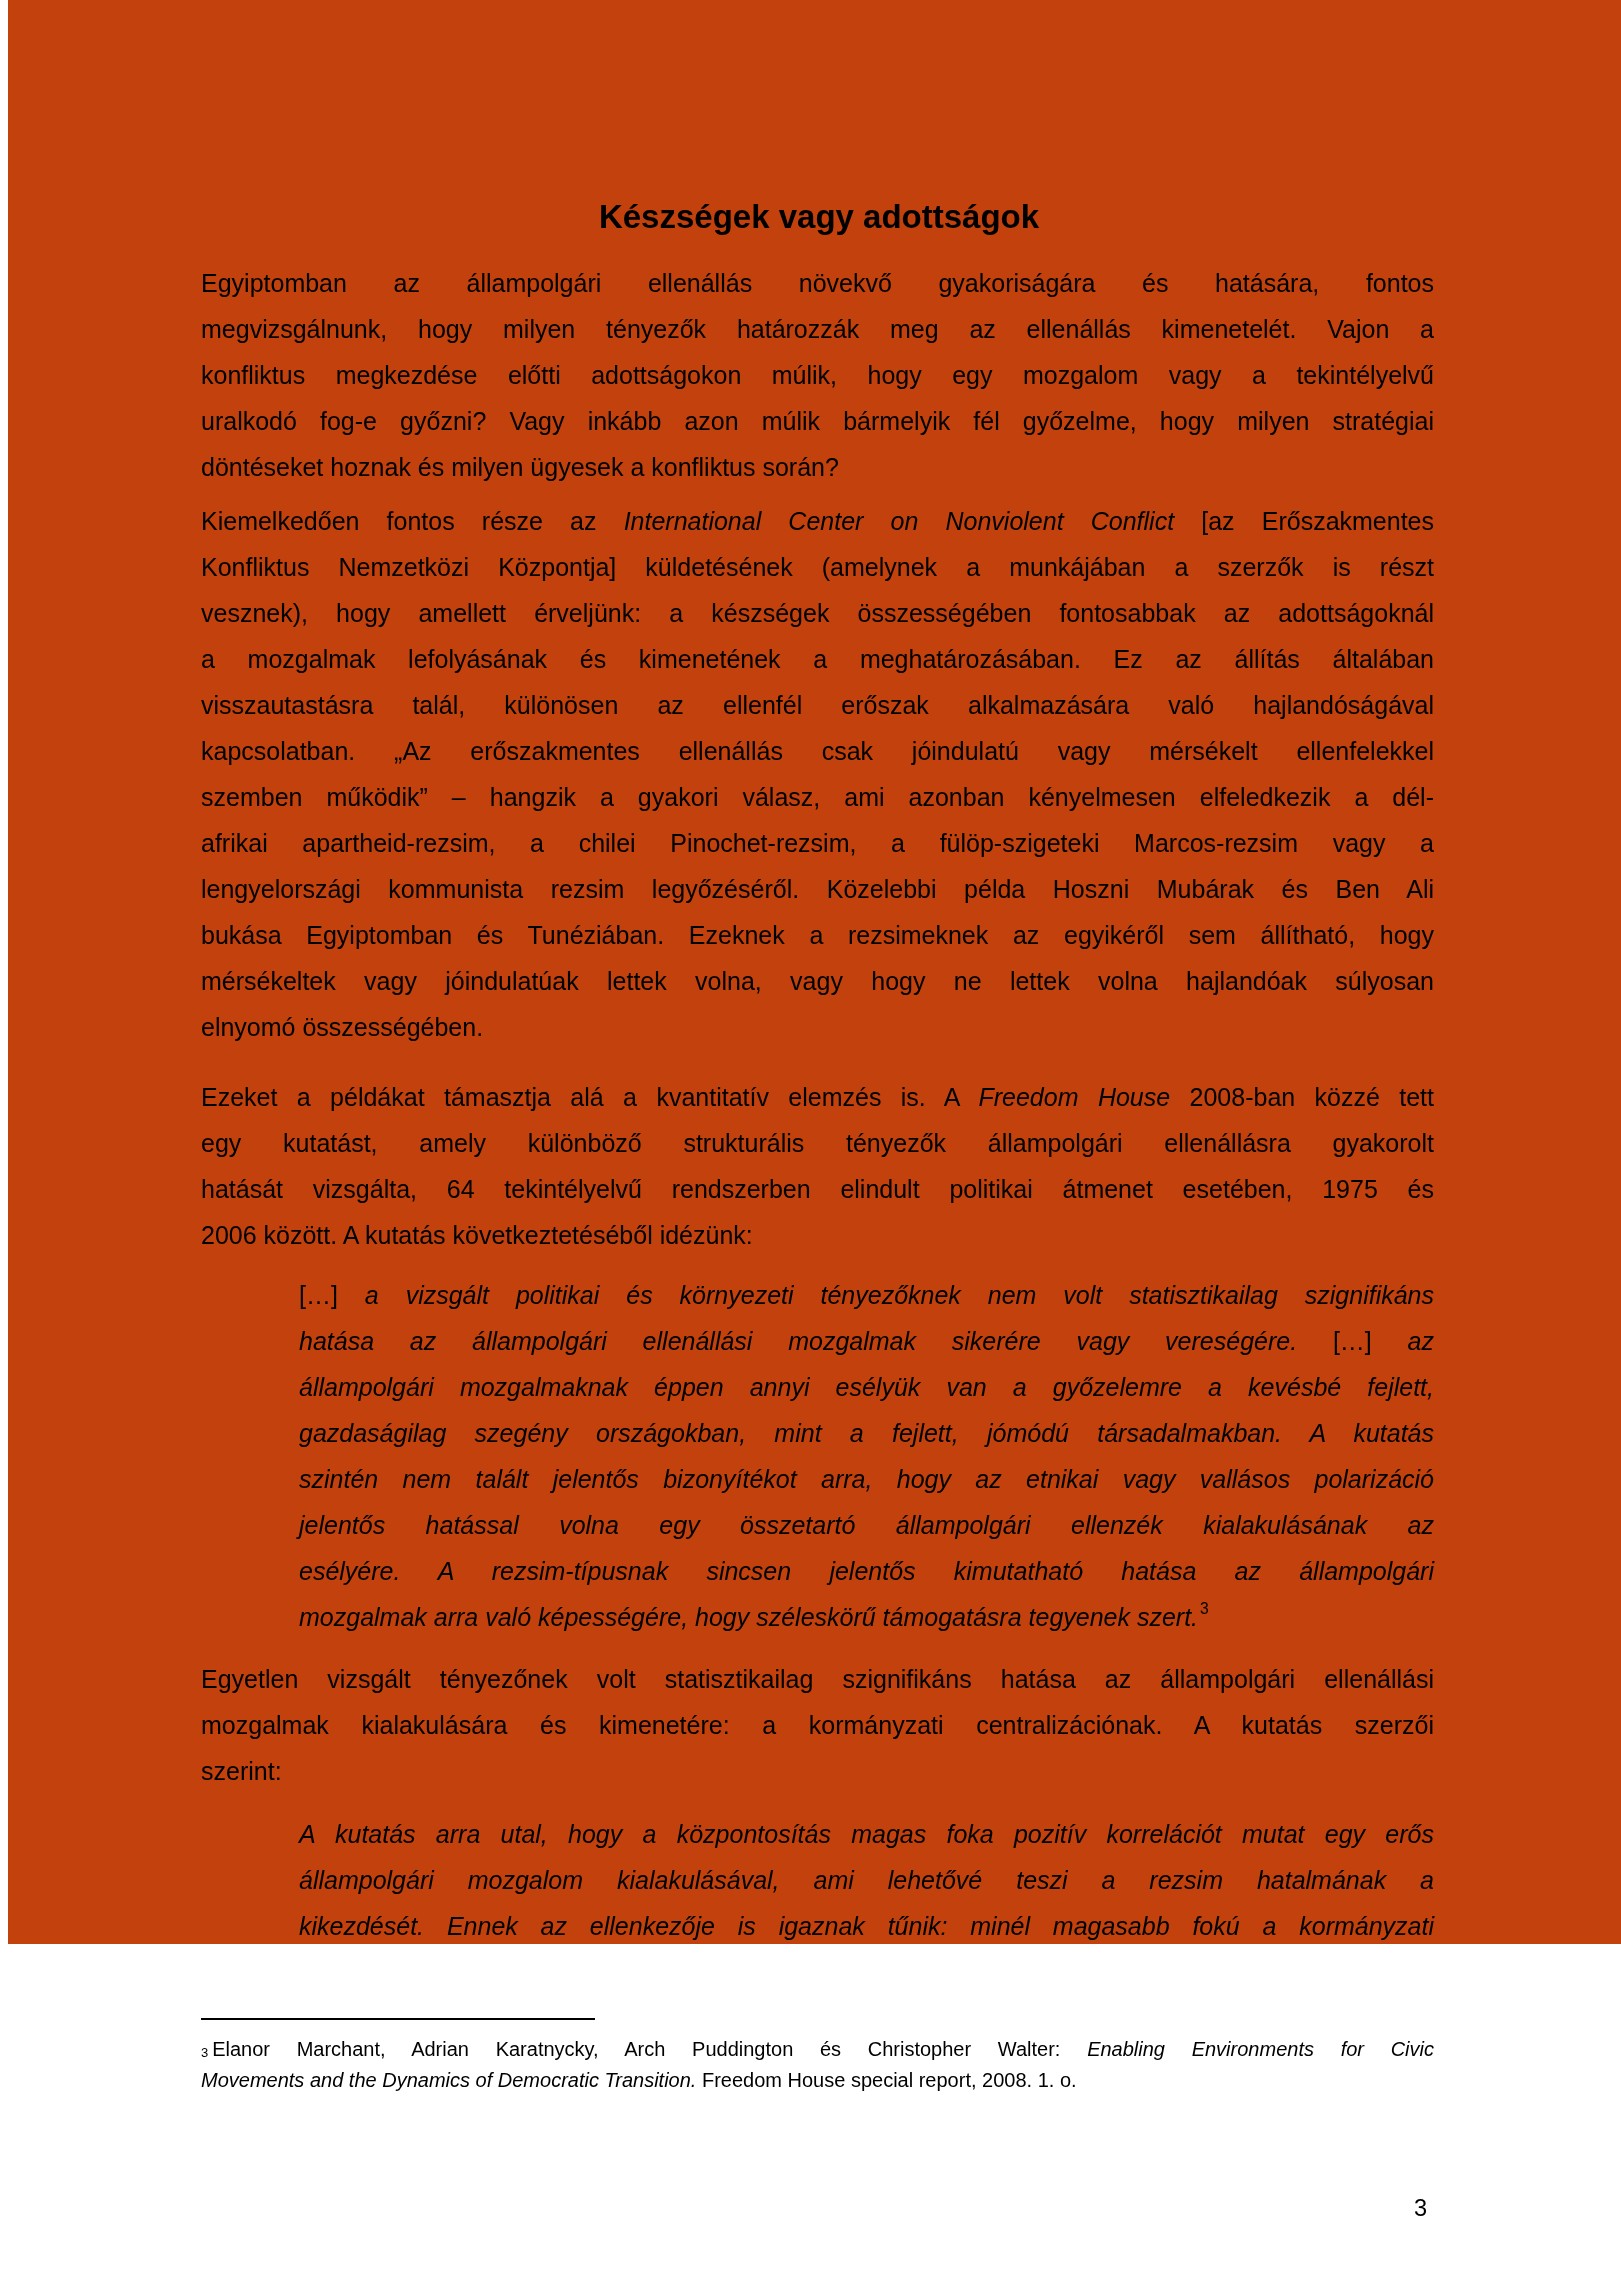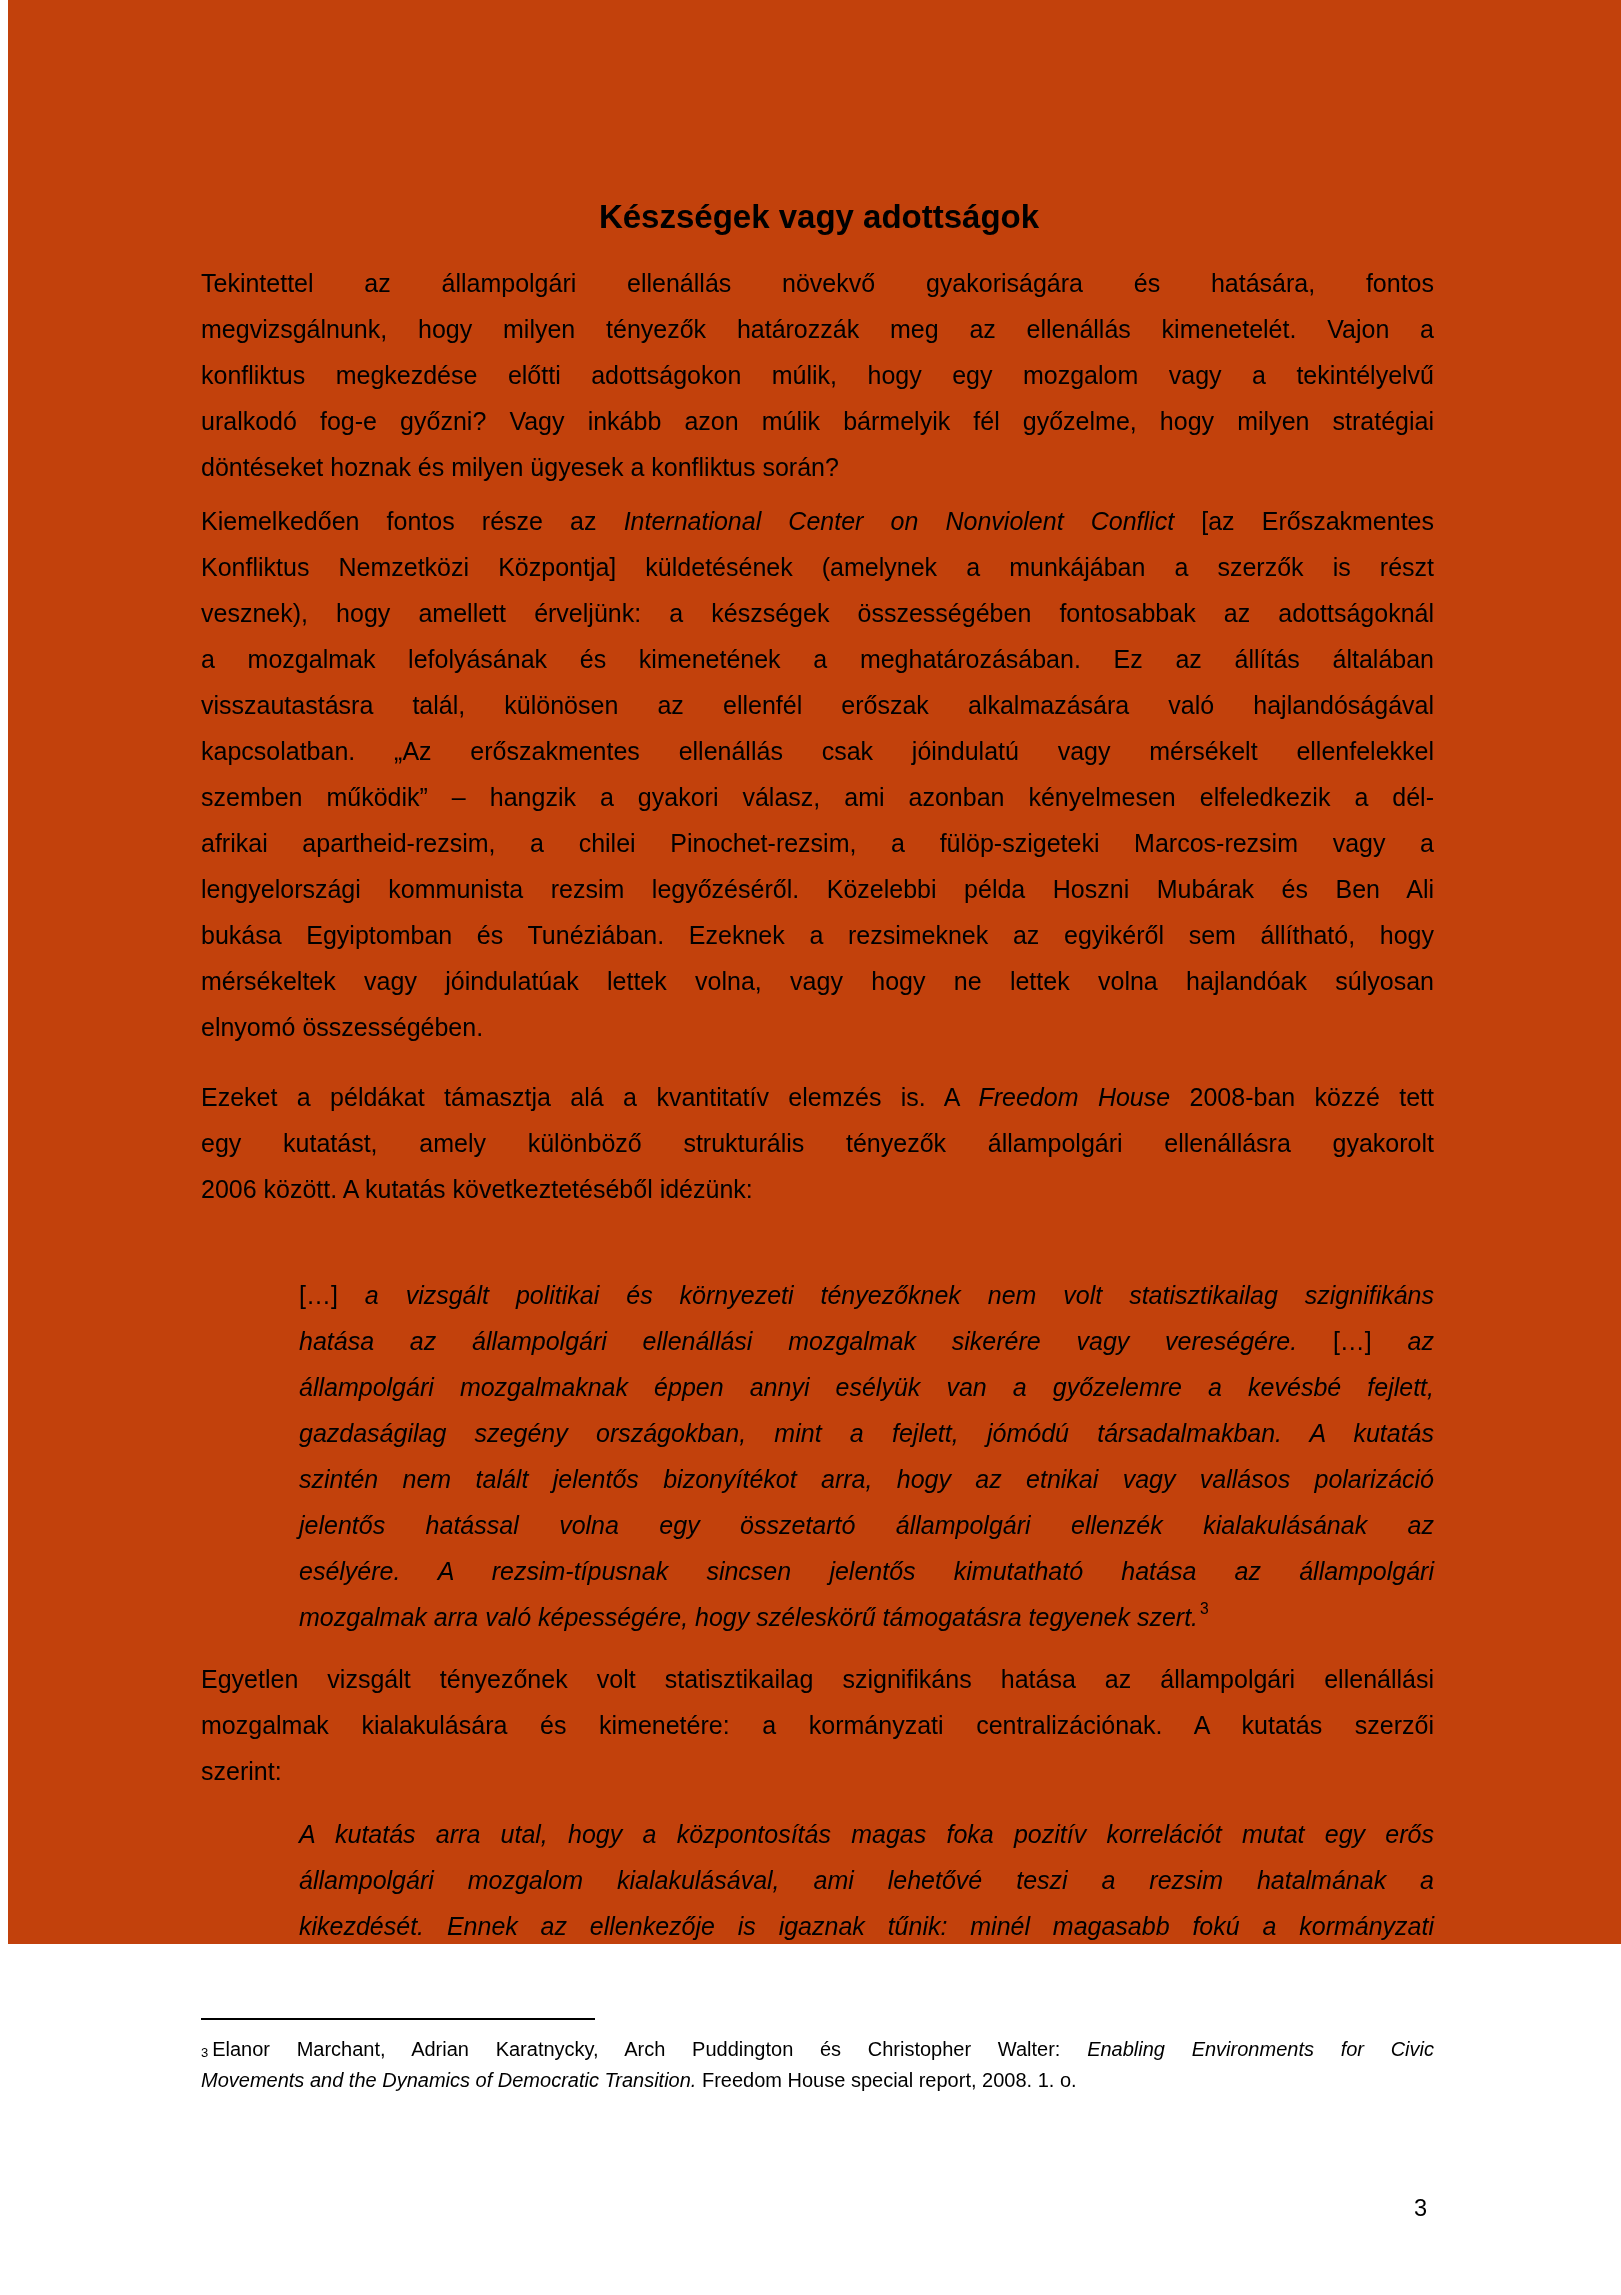--- a/index.html
+++ b/index.html
@@ -23,21 +23,21 @@
   .footnote sup { font-size: 13px; vertical-align: top; position: relative; top: 2.6px; margin-right: 3.9px; }
   .page-number { position: absolute; left: 1406px; top: 2195px; font-size: 23.6px; line-height: 26px; }
 </style>
 </head>
 <body>
 
 <div class="page">
   <div class="title">Készségek vagy adottságok</div>
   <div id="body-container">
       <div class="para" style="top: 260px;">
-        <span class="line" style="display: block;"><span>Tekintettel az állampolgári ellenállás növekvő gyakoriságára és hatására, fontos</span></span>
+        <span class="line" style="display: block;"><span>Egyiptomban az állampolgári ellenállás növekvő gyakoriságára és hatására, fontos</span></span>
         <span class="line" style="display: block;"><span>megvizsgálnunk, hogy milyen tényezők határozzák meg az ellenállás kimenetelét. Vajon a</span></span>
         <span class="line" style="display: block;"><span>konfliktus megkezdése előtti adottságokon múlik, hogy egy mozgalom vagy a tekintélyelvű</span></span>
         <span class="line" style="display: block;"><span>uralkodó fog-e győzni? Vagy inkább azon múlik bármelyik fél győzelme, hogy milyen stratégiai</span></span>
         <span class="line last" style="display: block;"><span>döntéseket hoznak és milyen ügyesek a konfliktus során?</span></span>
       </div>
       <div class="para" style="top: 498px;">
         <span class="line" style="display: block;"><span>Kiemelkedően fontos része az </span><span class="it">International Center on Nonviolent Conflict</span><span> [az Erőszakmentes</span></span>
         <span class="line" style="display: block;"><span>Konfliktus Nemzetközi Központja] küldetésének (amelynek a munkájában a szerzők is részt</span></span>
         <span class="line" style="display: block;"><span>vesznek), hogy amellett érveljünk: a készségek összességében fontosabbak az adottságoknál</span></span>
         <span class="line" style="display: block;"><span>a mozgalmak lefolyásának és kimenetének a meghatározásában. Ez az állítás általában</span></span>
@@ -46,20 +46,21 @@
         <span class="line" style="display: block;"><span>szemben működik” – hangzik a gyakori válasz, ami azonban kényelmesen elfeledkezik a dél-</span></span>
         <span class="line" style="display: block;"><span>afrikai apartheid-rezsim, a chilei Pinochet-rezsim, a fülöp-szigeteki Marcos-rezsim vagy a</span></span>
         <span class="line" style="display: block;"><span>lengyelországi kommunista rezsim legyőzéséről. Közelebbi példa Hoszni Mubárak és Ben Ali</span></span>
         <span class="line" style="display: block;"><span>bukása Egyiptomban és Tunéziában. Ezeknek a rezsimeknek az egyikéről sem állítható, hogy</span></span>
         <span class="line" style="display: block;"><span>mérsékeltek vagy jóindulatúak lettek volna, vagy hogy ne lettek volna hajlandóak súlyosan</span></span>
         <span class="line last" style="display: block;"><span>elnyomó összességében.</span></span>
       </div>
       <div class="para" style="top: 1074px;">
         <span class="line" style="display: block;"><span>Ezeket a példákat támasztja alá a kvantitatív elemzés is. A </span><span class="it">Freedom House</span><span> 2008-ban közzé tett</span></span>
         <span class="line" style="display: block;"><span>egy kutatást, amely különböző strukturális tényezők állampolgári ellenállásra gyakorolt</span></span>
+        <span class="line" style="display: block;"><span>hatását vizsgálta, 64 tekintélyelvű rendszerben elindult politikai átmenet esetében, 1975 és</span></span>
         <span class="line last" style="display: block; text-align: right;"><span>2006 között. A kutatás következtetéséből idézünk:</span></span>
       </div>
       <div class="quote" style="top: 1272px;">
         <span class="line" style="display: block;"><span>[…] </span><span class="it">a vizsgált politikai és környezeti tényezőknek nem volt statisztikailag szignifikáns</span></span>
         <span class="line" style="display: block;"><span class="it">hatása az állampolgári ellenállási mozgalmak sikerére vagy vereségére.</span><span> […] </span><span class="it">az</span></span>
         <span class="line" style="display: block;"><span class="it">állampolgári mozgalmaknak éppen annyi esélyük van a győzelemre a kevésbé fejlett,</span></span>
         <span class="line" style="display: block;"><span class="it">gazdaságilag szegény országokban, mint a fejlett, jómódú társadalmakban. A kutatás</span></span>
         <span class="line" style="display: block;"><span class="it">szintén nem talált jelentős bizonyítékot arra, hogy az etnikai vagy vallásos polarizáció</span></span>
         <span class="line" style="display: block;"><span class="it">jelentős hatással volna egy összetartó állampolgári ellenzék kialakulásának az</span></span>
         <span class="line" style="display: block;"><span class="it">esélyére. A rezsim-típusnak sincsen jelentős kimutatható hatása az állampolgári</span></span>

